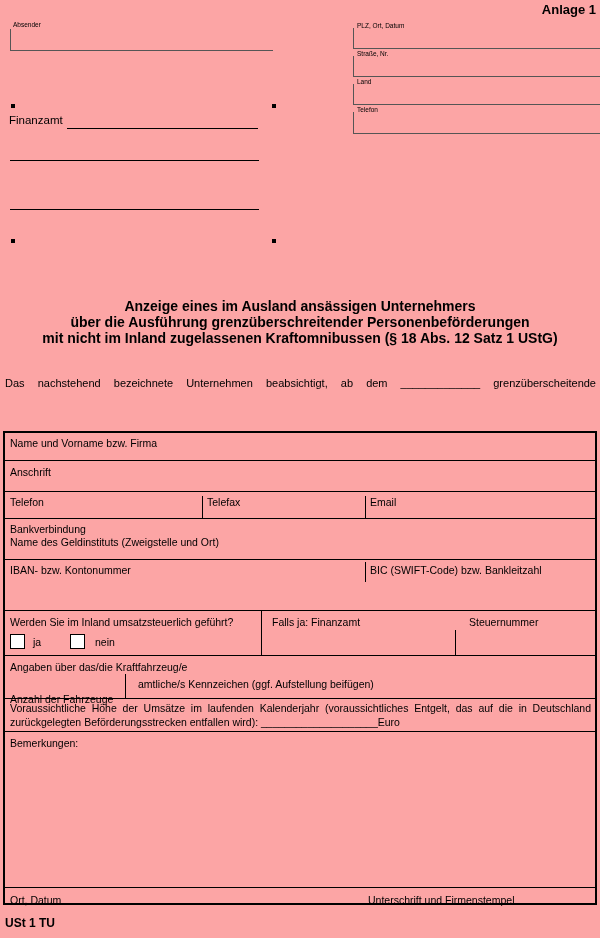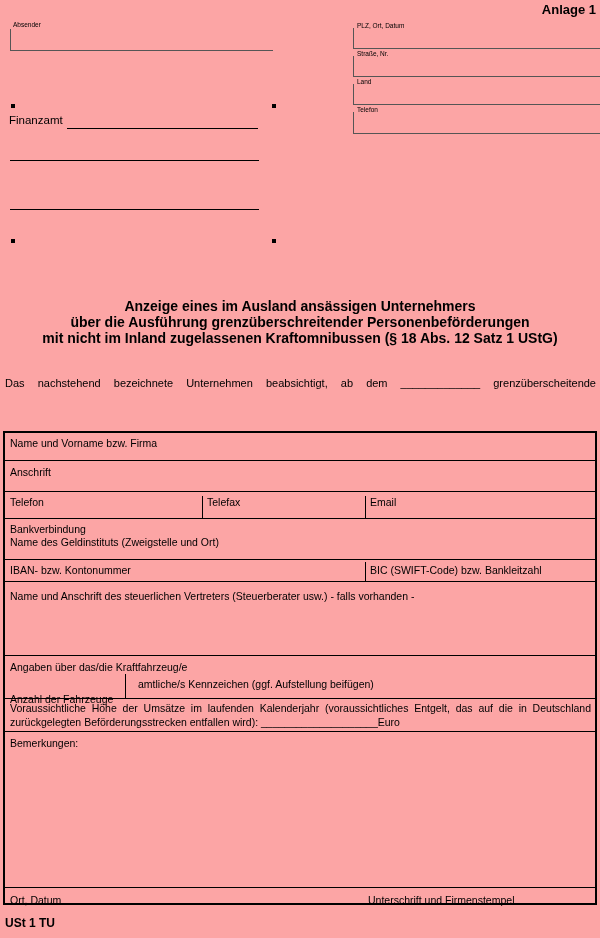--- a/index.html
+++ b/index.html
@@ -108,24 +108,32 @@
       <span class="cell-lbl" style="left:5px;top:4px;">Bankverbindung</span>
       <span class="cell-lbl" style="left:5px;top:17px;">Name des Geldinstituts (Zweigstelle und Ort)</span>
     </div>
 
     <div class="row" style="top:126px;height:22px;">
       <span class="cell-lbl" style="left:5px;top:4px;">IBAN- bzw. Kontonummer</span>
       <div class="vdiv" style="left:360px;top:2px;height:20px;"></div>
       <span class="cell-lbl" style="left:365px;top:4px;">BIC (SWIFT-Code) bzw. Bankleitzahl</span>
     </div>
 
-    <div class="row" style="top:148px;height:29px;">
-      <span class="cell-lbl" style="left:5px;top:8px;">Name und Anschrift des steuerlichen Vertreters (Steuerberater usw.) - falls vorhanden -</span>
+
+    <div class="row" style="top:177px;height:45px;">
+      <span class="cell-lbl" style="left:5px;top:5px;">Werden Sie im Inland umsatzsteuerlich geführt?</span>
+      <div class="checkbox" style="left:5px;top:23px;"></div>
+      <span class="cell-lbl" style="left:28px;top:25px;">ja</span>
+      <div class="checkbox" style="left:65px;top:23px;"></div>
+      <span class="cell-lbl" style="left:90px;top:25px;">nein</span>
+      <div class="vdiv" style="left:256px;top:0;height:45px;"></div>
+      <span class="cell-lbl" style="left:267px;top:5px;">Falls ja: Finanzamt</span>
+      <div class="vdiv" style="left:450px;top:19px;height:26px;"></div>
+      <span class="cell-lbl" style="left:464px;top:5px;">Steuernummer</span>
     </div>
-
 
     <div class="row" style="top:222px;height:43px;">
       <span class="cell-lbl" style="left:5px;top:5px;">Angaben über das/die Kraftfahrzeug/e</span>
       <span class="cell-lbl" style="left:5px;top:37px;">Anzahl der Fahrzeuge</span>
       <div class="vdiv" style="left:120px;top:18px;height:25px;"></div>
       <span class="cell-lbl" style="left:133px;top:22px;">amtliche/s Kennzeichen (ggf. Aufstellung beifügen)</span>
     </div>
 
     <div class="row" style="top:265px;height:33px;">
       <div class="justify" style="position:absolute;left:5px;top:3px;width:581px;">Voraussichtliche Höhe der Umsätze im laufenden Kalenderjahr (voraussichtliches Entgelt, das auf die in Deutschland</div>

